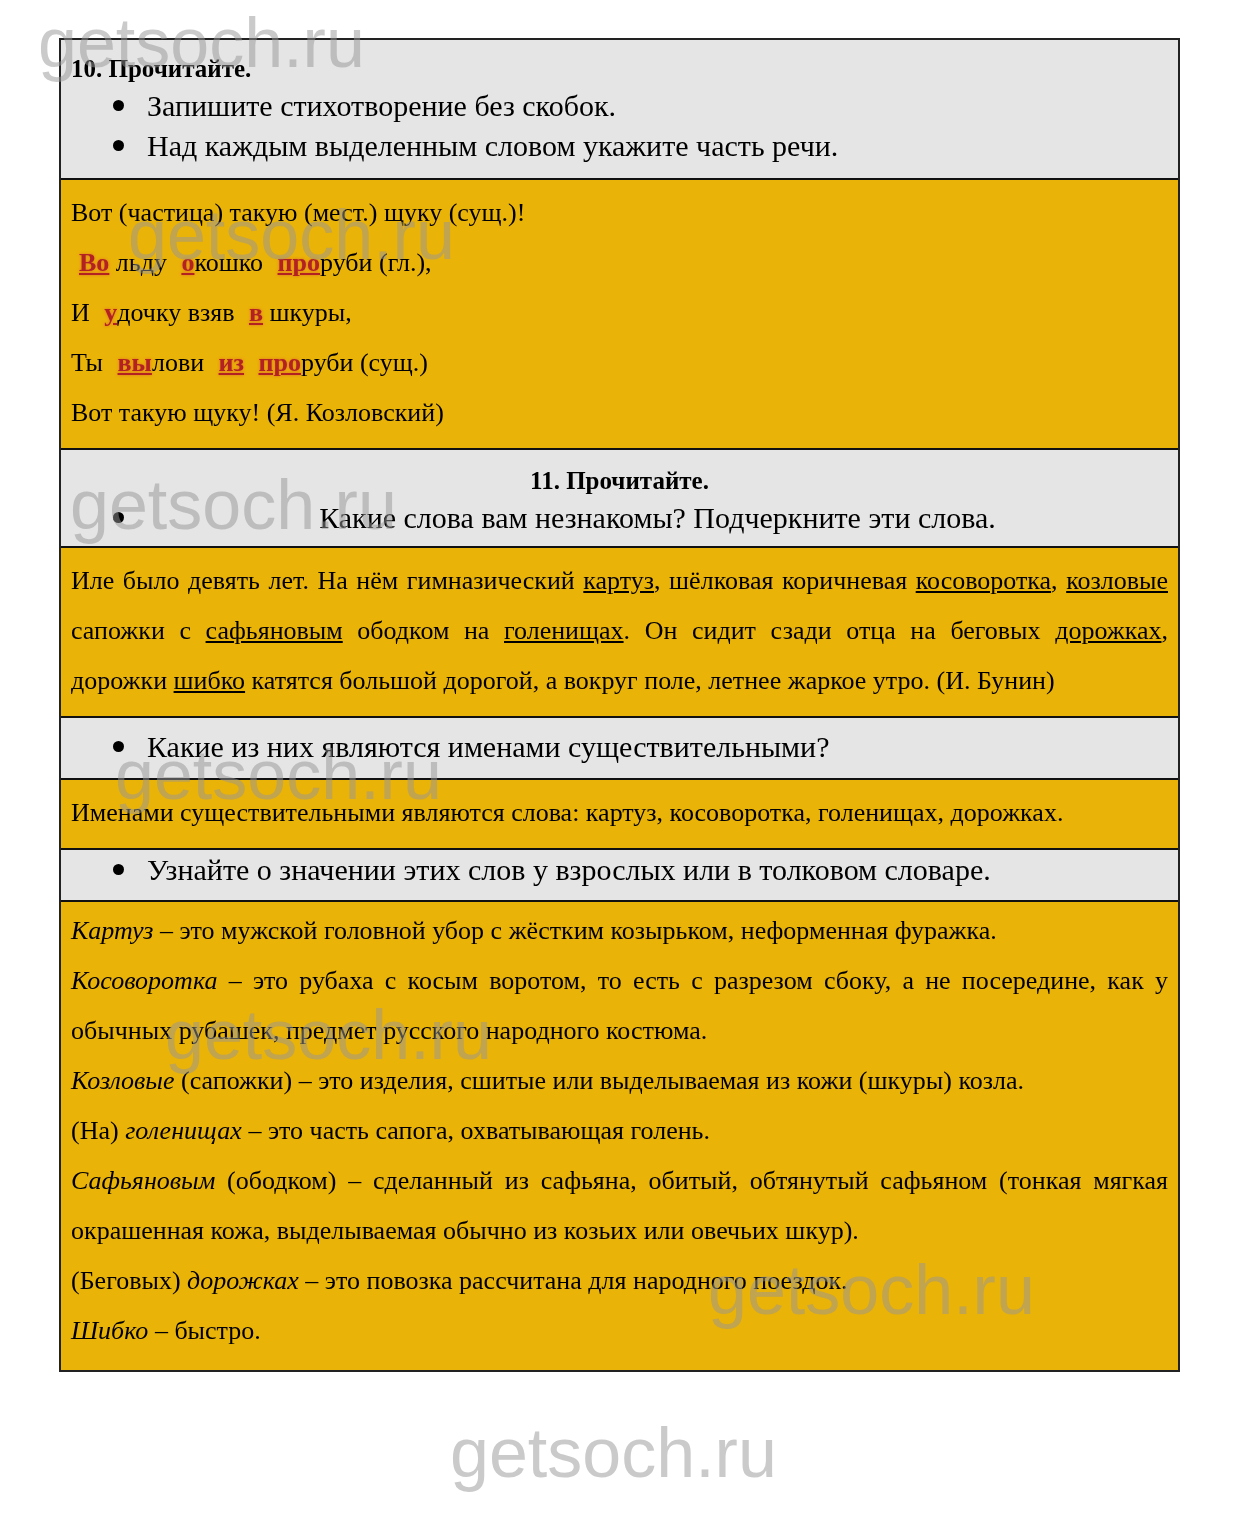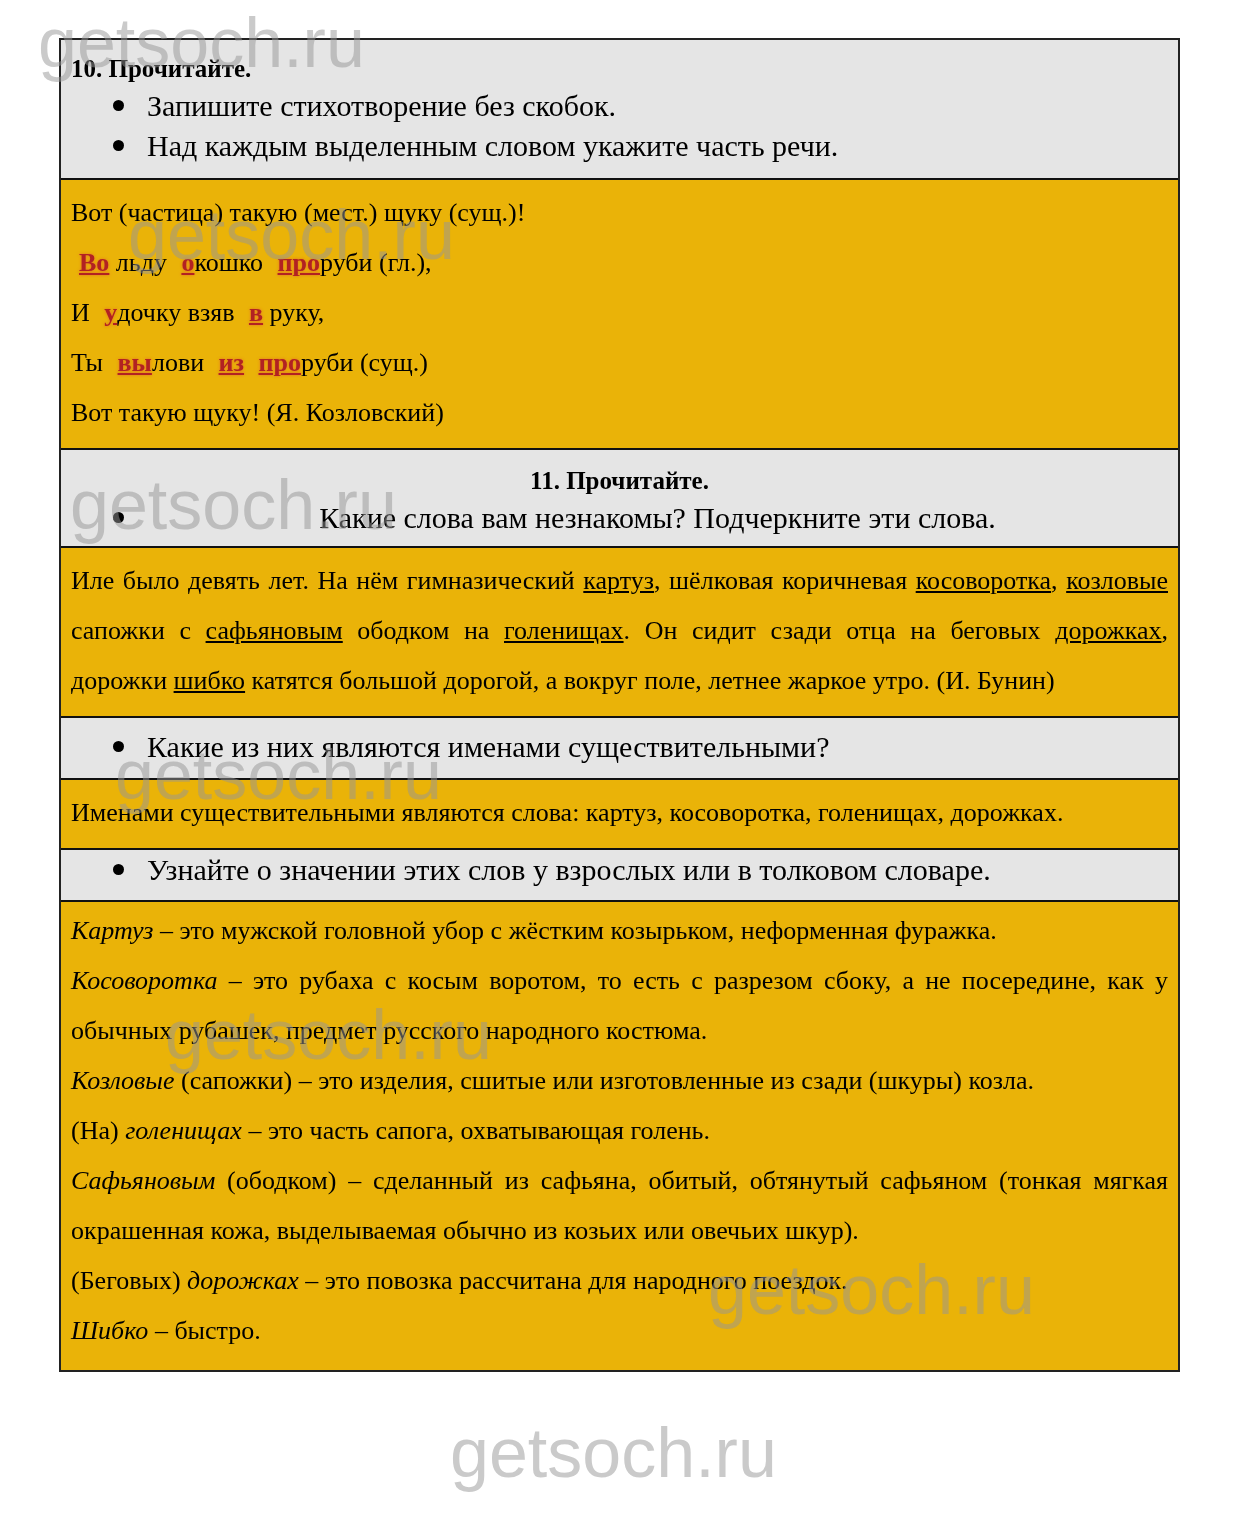--- a/index.html
+++ b/index.html
@@ -49,21 +49,21 @@
     <div class="title">10. Прочитайте.</div>
     <ul>
       <li>Запишите стихотворение без скобок.</li>
       <li>Над каждым выделенным словом укажите часть речи.</li>
     </ul>
   </div>
 
   <div class="row body poem" id="poem">
       <p><span>Вот (частица) такую (мест.) щуку (сущ.)!</span></p>
       <p><span class="hl">Во</span><span> льду </span><span class="hl">о</span><span>кошко </span><span class="hl">про</span><span>руби (гл.),</span></p>
-      <p><span>И </span><span class="hl">у</span><span>дочку взяв </span><span class="hl">в</span><span> руку,</span></p>
+      <p><span>И </span><span class="hl">у</span><span>дочку взяв </span><span class="hl">в</span><span> шкуры,</span></p>
       <p><span>Ты </span><span class="hl">вы</span><span>лови </span><span class="hl">из</span><span> </span><span class="hl">про</span><span>руби (сущ.)</span></p>
       <p><span>Вот такую щуку! (Я. Козловский)</span></p>
     </div>
 
   <div class="row hdr" style="padding-top:14px;padding-bottom:8px;text-align:center;">
     <div class="title">11. Прочитайте.</div>
     <ul>
       <li>Какие слова вам незнакомы? Подчеркните эти слова.</li>
     </ul>
   </div>
@@ -82,21 +82,21 @@
   </div>
 
   <div class="row hdr" style="padding-top:0;padding-bottom:10px;">
     <ul>
       <li>Узнайте о значении этих слов у взрослых или в толковом словаре.</li>
     </ul>
   </div>
   <div class="row body" id="defs" style="padding-top:4px;padding-bottom:14px;">
       <p class="justify"><span class="it">Картуз</span><span> – это мужской головной убор с жёстким козырьком, неформенная фуражка.</span></p>
       <p class="justify"><span class="it">Косоворотка</span><span> – это рубаха с косым воротом, то есть с разрезом сбоку, а не посередине, как у обычных рубашек, предмет русского народного костюма.</span></p>
-      <p class="justify"><span class="it">Козловые</span><span> (сапожки) – это изделия, сшитые или изготовленные из сзади (шкуры) козла.</span></p>
+      <p class="justify"><span class="it">Козловые</span><span> (сапожки) – это изделия, сшитые или выделываемая из кожи (шкуры) козла.</span></p>
       <p class="justify"><span>(На) </span><span class="it">голенищах</span><span> – это часть сапога, охватывающая голень.</span></p>
       <p class="justify"><span class="it">Сафьяновым</span><span> (ободком) – сделанный из сафьяна, обитый, обтянутый сафьяном (тонкая мягкая окрашенная кожа, выделываемая обычно из козьих или овечьих шкур).</span></p>
       <p class="justify"><span>(Беговых) </span><span class="it">дорожках</span><span> – это повозка рассчитана для народного поездок.</span></p>
       <p class="justify"><span class="it">Шибко</span><span> – быстро.</span></p>
     </div>
 
 </div>
 
 <div class="watermark" style="left:38px;top:8px;">getsoch.ru</div>
 <div class="watermark" style="left:128px;top:200px;">getsoch.ru</div>

